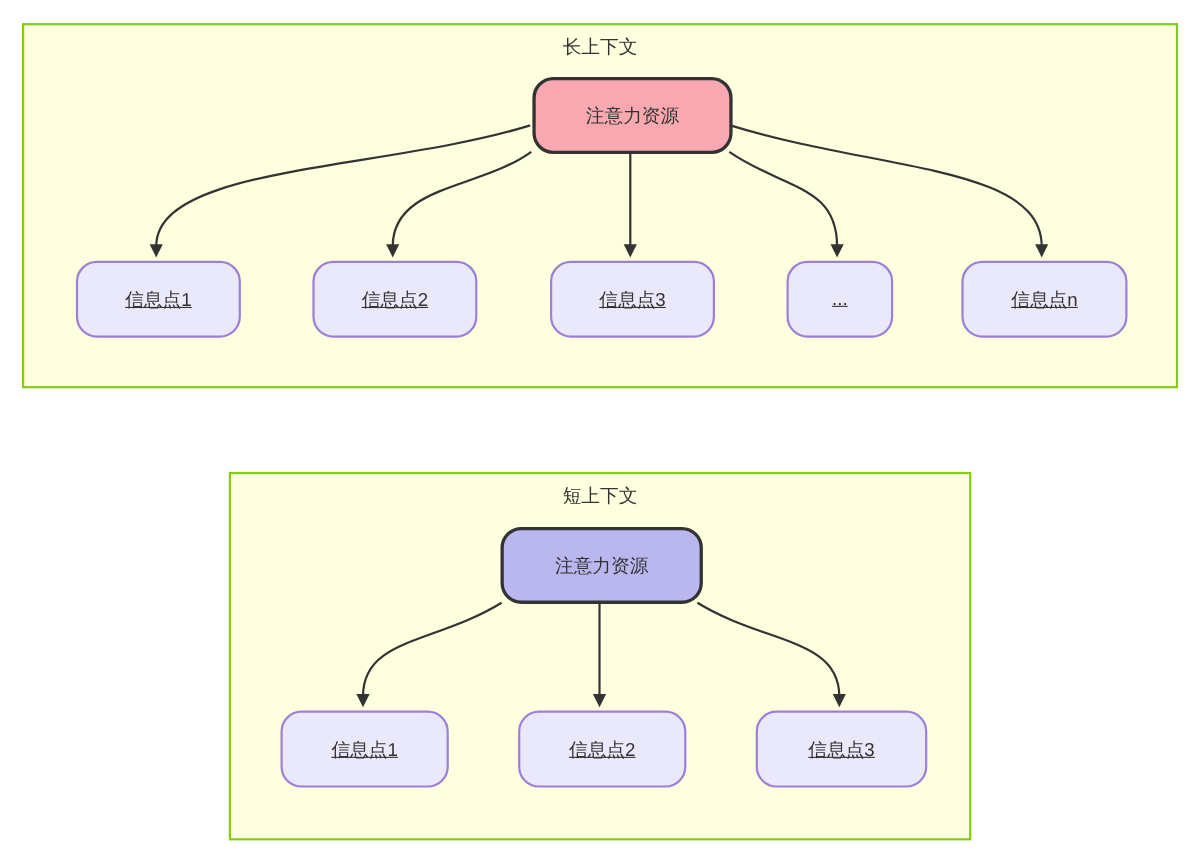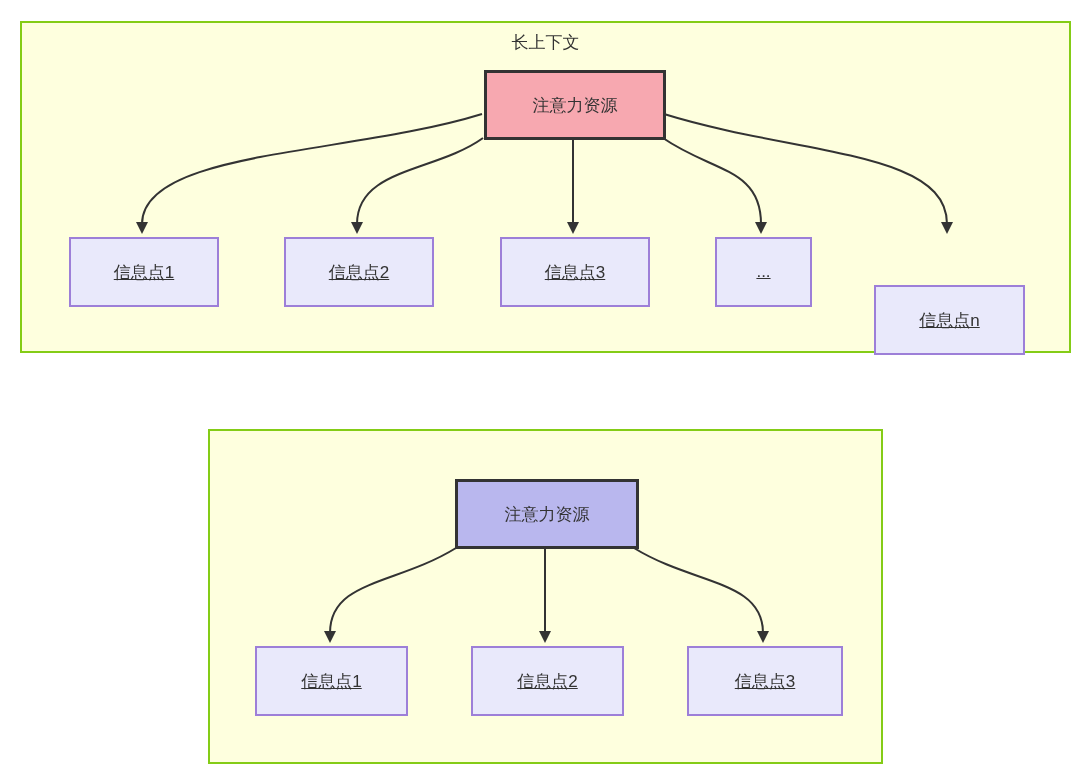--- a/index.html
+++ b/index.html
@@ -28,20 +28,21 @@
   }
 
   .node {
     position: absolute;
     display: flex;
     align-items: center;
     justify-content: center;
     font-size: 17px;
     color: #333333;
     text-align: center;
+    border-radius: 19px;
   }
 
   .attention {
     border: 3px solid #333333;
     height: 70px;
   }
   .attention-long  { left: 462px; top: 47px; width: 182px; background: #f7a8b0; }
   .attention-short { left: 245px; top: 48px; width: 184px; background: #b9b7ee; }
 
   .info {
@@ -49,21 +50,21 @@
     background: #e9e9fb;
     height: 70px;
     top: 214px;
     text-decoration: underline;
   }
   
   .li1 { left: 47px;  width: 150px; }
   .li2 { left: 262px; width: 150px; }
   .li3 { left: 478px; width: 150px; }
   .li4 { left: 693px; width: 97px;  }
-  .li5 { left: 852px; width: 151px; margin-top: 48px; }
+  .li5 { left: 852px; width: 151px; }
   
   .si1 { left: 45px;  width: 153px; top: 215px; }
   .si2 { left: 261px; width: 153px; top: 215px; }
   .si3 { left: 477px; width: 156px; top: 215px; }
 
   .arrow-layer {
     position: absolute;
     left: 0; top: 0;
     width: 1080px; height: 774px;
     pointer-events: none;
@@ -84,20 +85,21 @@
     <div class="node attention attention-long">注意力资源</div>
 
     <div class="node info li1">信息点1</div>
     <div class="node info li2">信息点2</div>
     <div class="node info li3">信息点3</div>
     <div class="node info li4">...</div>
     <div class="node info li5">信息点n</div>
   </section>
 
   <section class="panel panel-short">
+    <div class="panel-title">短上下文</div>
     <div class="node attention attention-short">注意力资源</div>
 
     <div class="node info si1">信息点1</div>
     <div class="node info si2">信息点2</div>
     <div class="node info si3">信息点3</div>
   </section>
 
   <svg class="arrow-layer" width="1080" height="774" viewBox="0 0 1080 774" xmlns="http://www.w3.org/2000/svg">
     <defs>
       <marker id="arrowhead" markerUnits="userSpaceOnUse" markerWidth="14" markerHeight="14" refX="2" refY="6" orient="auto">

